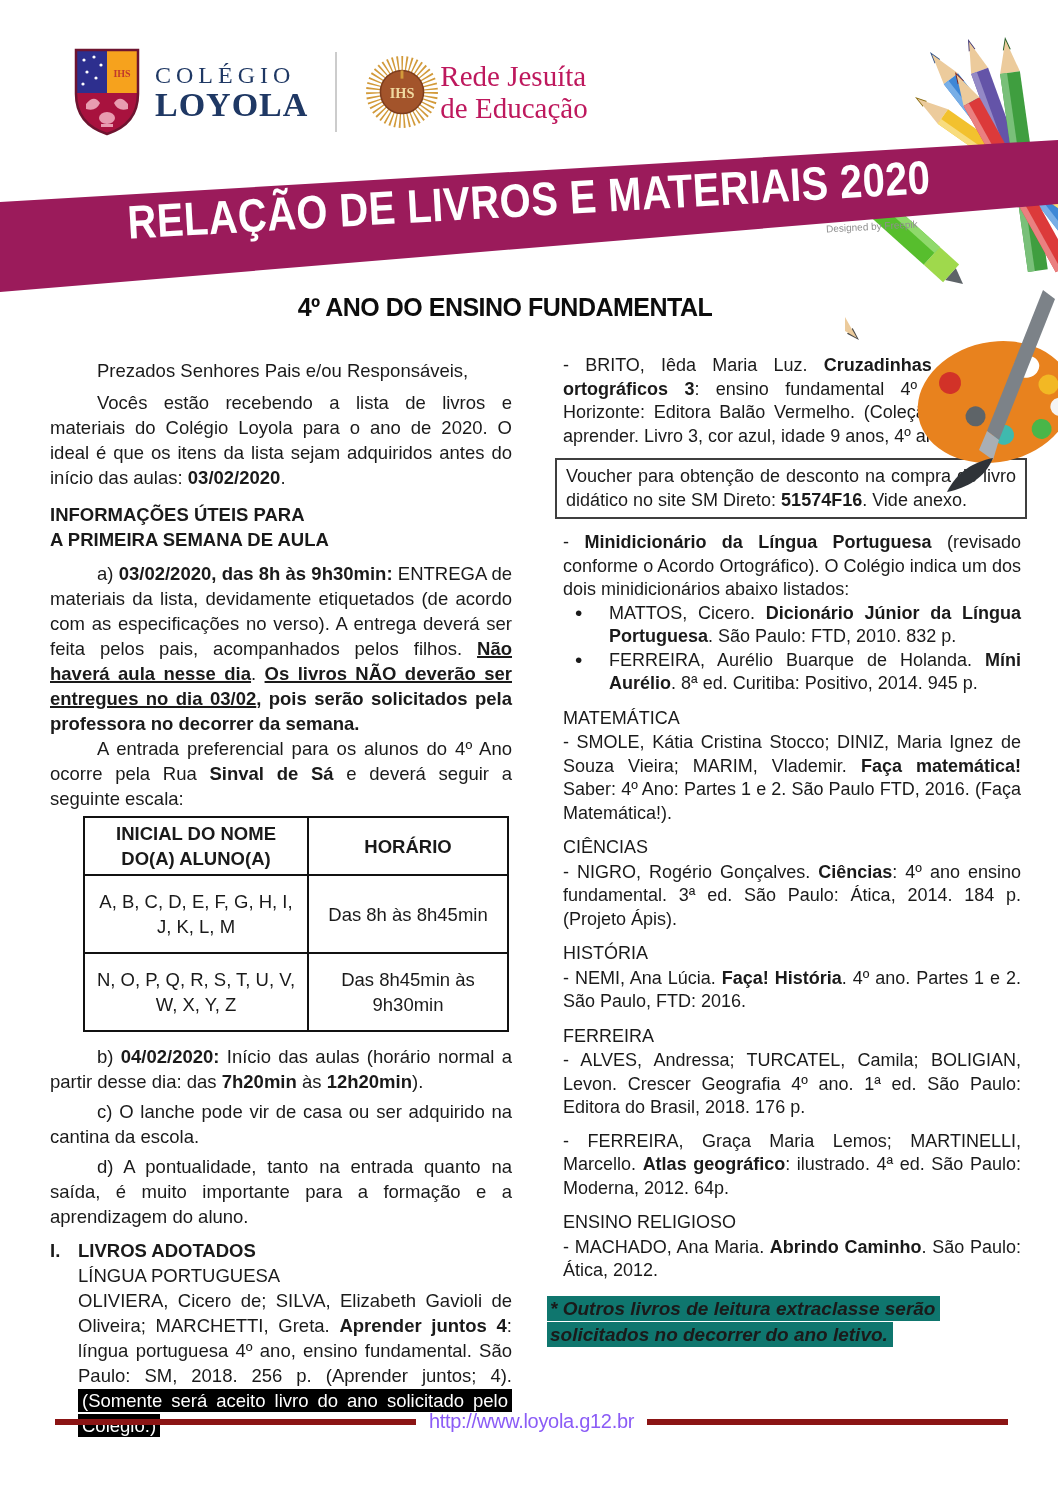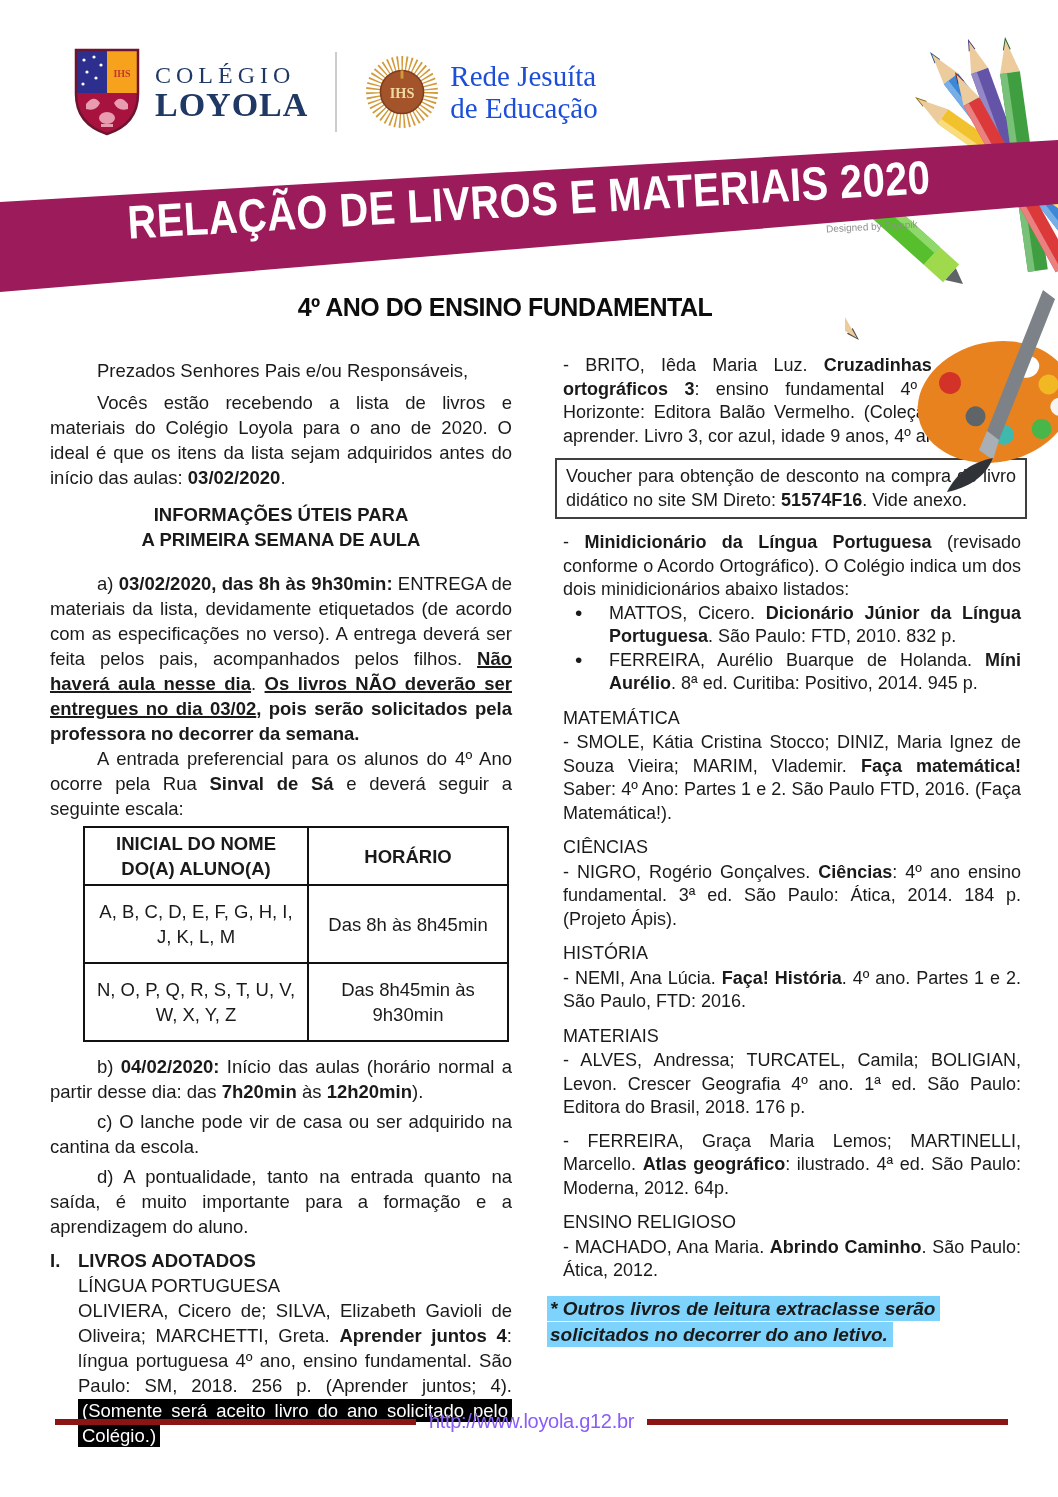--- a/index.html
+++ b/index.html
@@ -7,21 +7,21 @@
           font-family:"Liberation Sans", sans-serif; color:#1a1a1a; }
 
   
   .header { position:absolute; left:74px; top:48px; display:flex; align-items:center; z-index:3; }
   .crest svg, .seal svg { display:block; }
   .school-name { margin-left:15px; color:#1F3864; font-family:"Liberation Serif", serif; }
   .school-l1 { font-size:24px; letter-spacing:5px; }
   .school-l2 { font-size:34px; font-weight:bold; letter-spacing:1px; line-height:1; margin-top:-1px; }
   .logo-divider { width:2px; height:80px; background:#cccccc; margin:0 27px; }
   .network { display:flex; align-items:center; }
-  .network-name { margin-left:10px; color:#1d4ed8; font-family:"Liberation Serif", serif;
+  .network-name { margin-left:0; color:#be185d; font-family:"Liberation Serif", serif;
                   font-size:29px; line-height:1.12; }
 
   
   .pencils { position:absolute; left:845px; top:22px; z-index:1; }
 
   
   .ribbon { position:absolute; left:0; top:0; width:1058px; height:360px; z-index:2;
             background:#9B1B5B; pointer-events:none;
             clip-path:polygon(0 202px, 1058px 140px, 1058px 204px, 0 292px); }
   .ribbon-text-wrap { position:absolute; left:0; top:172px; width:1058px; text-align:center;
@@ -41,24 +41,24 @@
   .col-right { position:absolute; left:563px; top:354px; width:458px; font-size:18px;
                line-height:23.5px; text-align:justify; }
   p { margin:0; }
   .ind { text-indent:47px; }
   .mb5  { margin-bottom:5px; }
   .mb10 { margin-bottom:10px; }
   .b { font-weight:bold; }
   .bu { font-weight:bold; text-decoration:underline; text-decoration-thickness:2px; }
   .hl-dark { background:#000000; color:#ffffff; padding:1px 4px;
              -webkit-box-decoration-break:clone; box-decoration-break:clone; }
-  .hl-gray { background:#7dd3fc; padding:2px 5px 2px 3px;
+  .hl-gray { background:#0f766e; padding:2px 5px 2px 3px;
              -webkit-box-decoration-break:clone; box-decoration-break:clone; }
 
-  .info-heading { text-align:center; font-weight:bold; margin:12px 0 19px; }
+  .info-heading { font-weight:bold; margin:12px 0 9px; }
 
   
   .schedule { border-collapse:collapse; margin:4px 0 12px 33px; }
   .schedule th, .schedule td { border:2px solid #111; text-align:center; font-size:18.5px;
                line-height:25px; font-family:"Liberation Sans", sans-serif; }
   .schedule th { font-weight:bold; padding:3px 6px; }
   .schedule td { padding:13px 8px; }
   .c-initials { width:210px; }
   .c-time { width:186px; }
 
@@ -257,21 +257,21 @@
 
     <div class="subject-head">MATEMÁTICA</div>
     <p><span>- SMOLE, Kátia Cristina Stocco; DINIZ, Maria Ignez de Souza Vieira; MARIM, Vlademir. </span><span class="b">Faça matemática!</span><span> Saber: 4º Ano: Partes 1 e 2. São Paulo FTD, 2016. (Faça Matemática!).</span></p>
 
     <div class="subject-head">CIÊNCIAS</div>
     <p><span>- NIGRO, Rogério Gonçalves. </span><span class="b">Ciências</span><span>: 4º ano ensino fundamental. 3ª ed. São Paulo: Ática, 2014. 184 p. (Projeto Ápis).</span></p>
 
     <div class="subject-head">HISTÓRIA</div>
     <p><span>- NEMI, Ana Lúcia. </span><span class="b">Faça! História</span><span>. 4º ano. Partes 1 e 2. São Paulo, FTD: 2016.</span></p>
 
-    <div class="subject-head">MATERIAIS</div>
+    <div class="subject-head">FERREIRA</div>
     <p class="mb10">- ALVES, Andressa; TURCATEL, Camila; BOLIGIAN, Levon. Crescer Geografia 4º ano. 1ª ed. São Paulo: Editora do Brasil, 2018. 176 p.</p>
     <p><span>- FERREIRA, Graça Maria Lemos; MARTINELLI, Marcello. </span><span class="b">Atlas geográfico</span><span>: ilustrado. 4ª ed. São Paulo: Moderna, 2012. 64p.</span></p>
 
     <div class="subject-head">ENSINO RELIGIOSO</div>
     <p><span>- MACHADO, Ana Maria. </span><span class="b">Abrindo Caminho</span><span>. São Paulo: Ática, 2012.</span></p>
 
     <div class="note"><span class="hl-gray">* Outros livros de leitura extraclasse serão solicitados no decorrer do ano letivo.</span></div>
   </div>
 
   <div class="footer">

